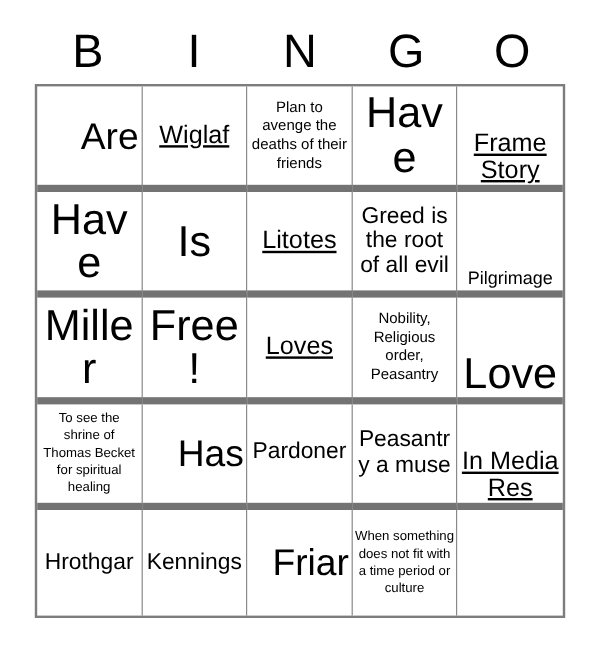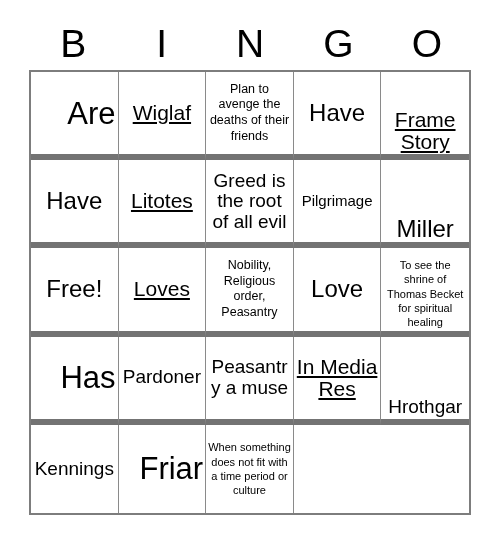--- a/index.html
+++ b/index.html
@@ -64,21 +64,21 @@
   .grid .cell:nth-child(5n) { border-right: none; align-items: flex-end; }
   .grid .cell:nth-child(n+21) { border-bottom: none; }
   .cell-text {
     display: block;
     width: 100%;
     line-height: 1.08;
     word-wrap: break-word;
   }
   
   .fs-xl  { font-size: 31px; line-height: 1.0; text-align: right; }
-  .fs-lg  { font-size: 24px; line-height: 1.02; }
+  .fs-lg  { font-size: 36px; line-height: 1.02; }
   .fs-md  { font-size: 21px; line-height: 1.05; text-decoration: underline; }
   .fs-sm  { font-size: 19px; line-height: 1.08; }
   .fs-xs  { font-size: 15px; line-height: 1.12; }
   .fs-xxs { font-size: 12.5px; line-height: 1.25; }
   .fs-tiny{ font-size: 11px; line-height: 1.3; }
 </style>
 </head>
 <body>
 
 <div class="card">
@@ -102,20 +102,23 @@
         <span class="cell-text fs-xxs">Plan to avenge the deaths of their friends</span>
       </div>
       <div class="cell">
         <span class="cell-text fs-lg">Have</span>
       </div>
       <div class="cell">
         <span class="cell-text fs-md">Frame Story</span>
       </div>
       <div class="cell">
         <span class="cell-text fs-lg">Have</span>
+      </div>
+      <div class="cell">
+        <span class="cell-text fs-lg">Is</span>
       </div>
       <div class="cell">
         <span class="cell-text fs-md">Litotes</span>
       </div>
       <div class="cell">
         <span class="cell-text fs-sm">Greed is the root of all evil</span>
       </div>
       <div class="cell">
         <span class="cell-text fs-xs">Pilgrimage</span>
       </div>

